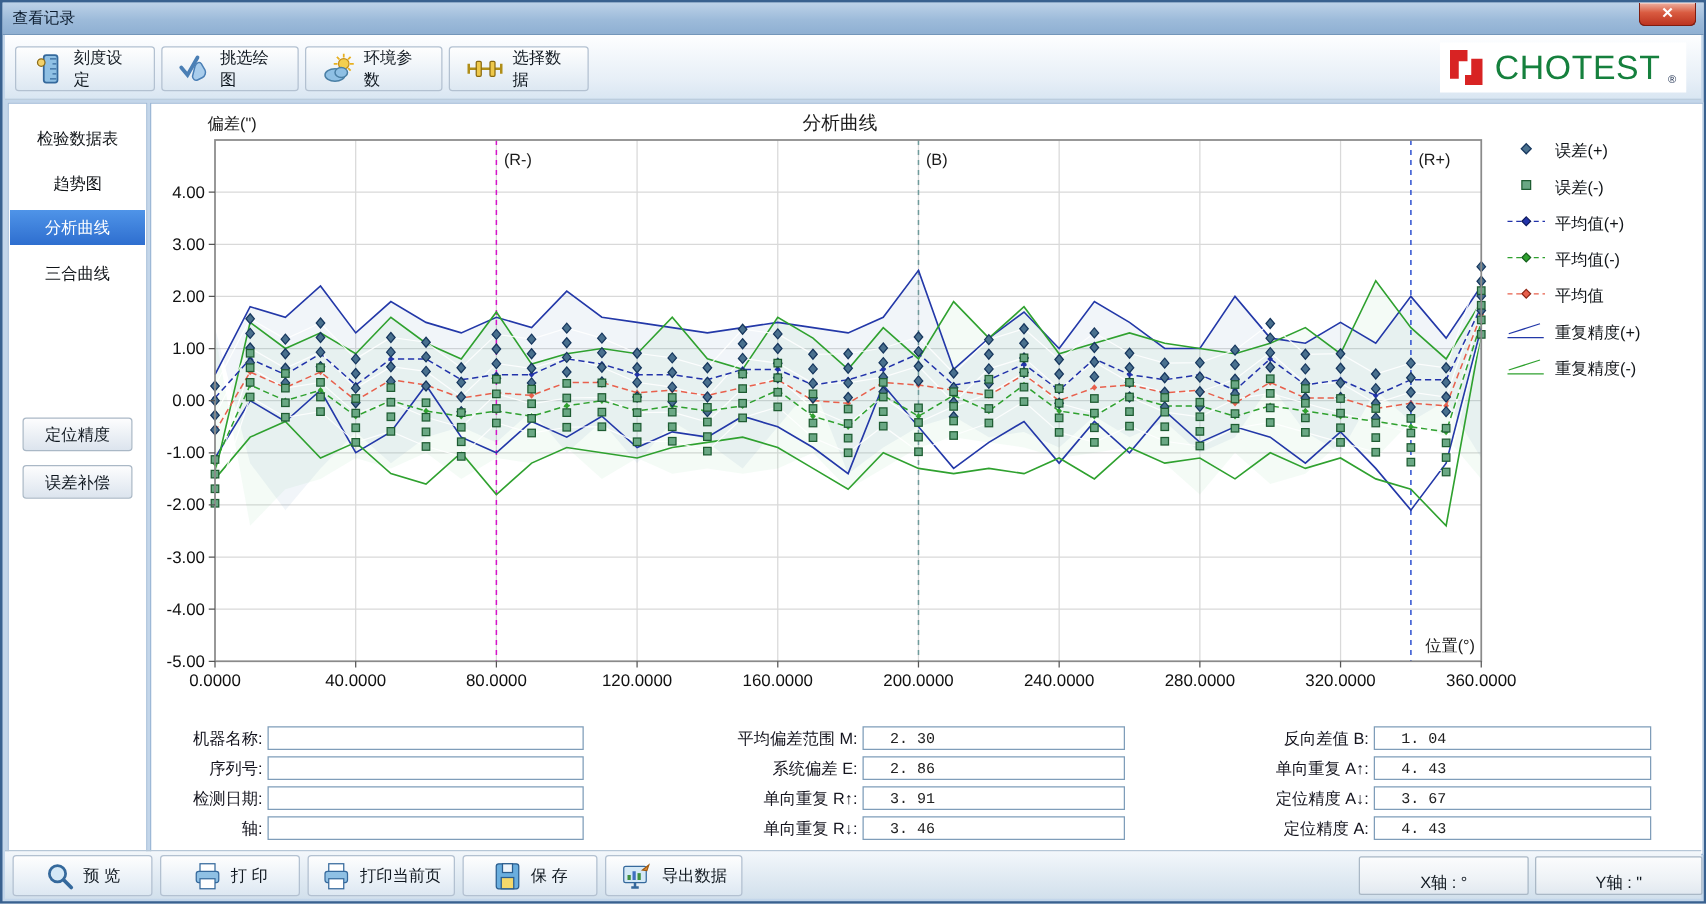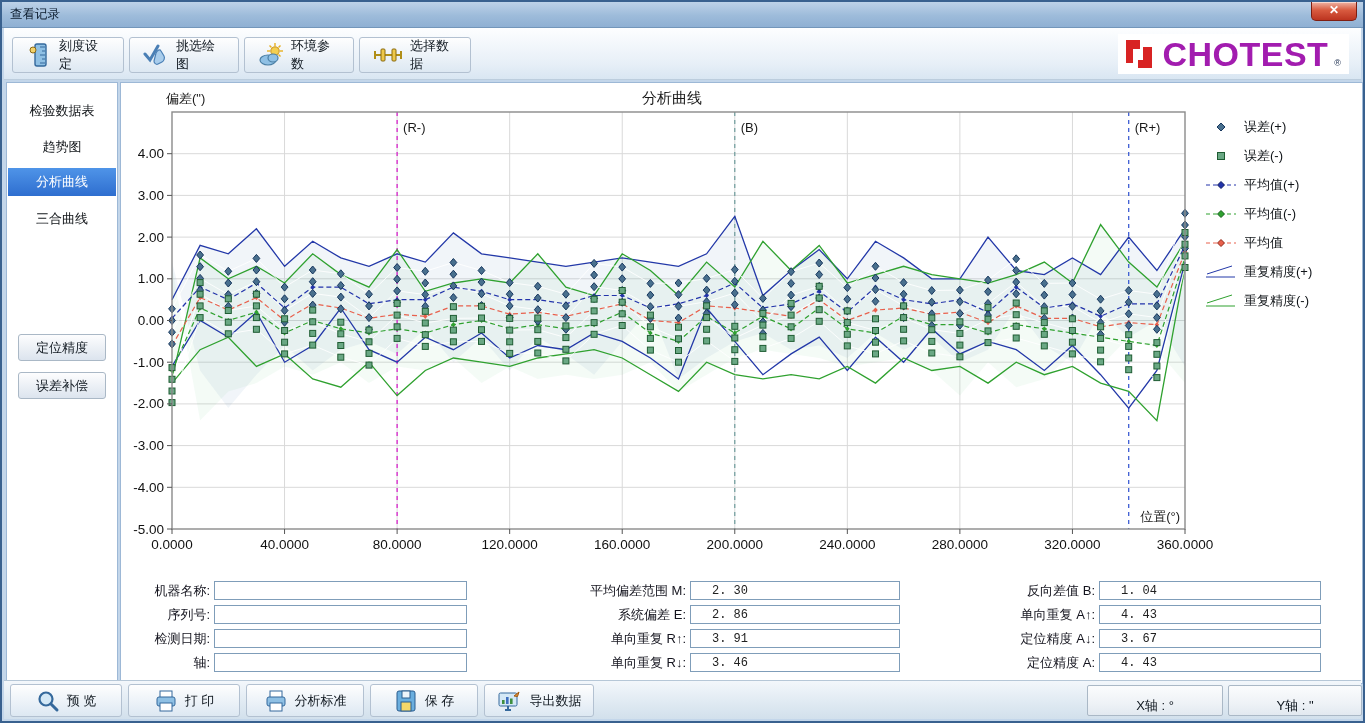--- a/index.html
+++ b/index.html
@@ -17,37 +17,37 @@
 
   
   .toolbar { position:absolute; left:2px; top:26px; right:2px; height:52px;
     background:linear-gradient(180deg,#fdfeff,#e7eff7 70%,#d9e6f2); border-bottom:1px solid #bccddd; }
   .tb-btn { position:absolute; top:9px; height:36px; display:inline-flex; align-items:center; gap:7px;
     padding:16px 13px; border:1px solid #b3c1d1; border-radius:3px; font-size:13px; color:#101820;
     background:linear-gradient(180deg,#fefefe,#ecf2f8 55%,#dde8f2); cursor:pointer; }
   .tb-btn svg { flex:0 0 auto; }
   .brand { position:absolute; right:12px; top:6px; height:40px; display:flex; align-items:center; gap:6px;
     background:#fff; padding:2px 8px 2px 4px; }
-  .brand-name { font-size:34px; font-weight:700; color:#a21caf; letter-spacing:.5px; }
+  .brand-name { font-size:27px; font-weight:400; color:#15803d; letter-spacing:.5px; }
   .brand-reg { font-size:9px; color:#16284a; align-self:flex-end; margin-bottom:4px; }
 
   
   .sidebar { position:absolute; left:4px; top:80px; width:112px; height:602px; background:#fff; border:1px solid #9db8d6; }
   .side-item { position:absolute; left:1px; right:1px; text-align:center; font-size:13px; color:#101418;
     padding:5px 0; cursor:pointer; }
   .side-item.active { background:linear-gradient(180deg,#4f94e8,#2e6ecf); color:#fff; }
   .side-btn { position:absolute; left:11px; width:88px; height:27px; border:1px solid #aab8c6; border-radius:3px;
     background:linear-gradient(180deg,#fdfdfe,#e9eef4 60%,#dce4ee); font-size:13px; color:#101820; cursor:pointer;
     display:flex; align-items:center; justify-content:center; }
   .main { position:absolute; left:118px; top:80px; width:1243px; height:602px; background:#fff; border:1px solid #9db8d6; }
 
   
   .chart-svg { position:absolute; left:128px; top:86px; }
   .legend { position:absolute; left:1202px; top:110px; width:150px; }
-  .legend-row { display:flex; align-items:center; gap:6px; height:29px; font-size:13px; color:#101418; }
+  .legend-row { display:flex; gap:6px; height:29px; font-size:13px; color:#101418; }
 
   
   .fcol { position:absolute; display:flex; flex-direction:column; gap:5px; }
   .frow { display:flex; align-items:center; gap:4px; height:19px; }
   .flabel { font-size:13px; color:#14141e; text-align:right; white-space:nowrap; }
   .finput { height:19px; border:1px solid #7f9db9; background:#fff; font-family:"Liberation Mono", monospace;
     font-size:12px; color:#202020; padding:0 21px; }
   #fcol-left   { left:128px; top:579px; } #fcol-left .flabel{ width:80px; }  #fcol-left .finput{ width:253px; }
   #fcol-mid    { left:558px; top:579px; } #fcol-mid .flabel{ width:126px; }  #fcol-mid .finput{ width:210px; }
   #fcol-right  { left:983px; top:579px; } #fcol-right .flabel{ width:110px; } #fcol-right .finput{ width:222px; }
@@ -767,21 +767,21 @@
         <rect x="6" y="14" width="12" height="8" fill="#fff" stroke="#35699c"></rect>
         </svg>
       <span>打 印</span>
     </div>
     <div class="bb-btn" style="left:242px;width:118px">
       <svg width="24" height="24" viewBox="0 0 24 24">
         <rect x="6" y="2" width="12" height="7" fill="#fff" stroke="#35699c"></rect>
         <rect x="3" y="8" width="18" height="9" rx="2" fill="#8fc0e4" stroke="#35699c"></rect>
         <rect x="6" y="14" width="12" height="8" fill="#fff" stroke="#35699c"></rect>
         </svg>
-      <span>分析标准</span>
+      <span>打印当前页</span>
     </div>
     <div class="bb-btn" style="left:366px;width:108px">
       <svg width="24" height="24" viewBox="0 0 24 24">
         <rect x="3" y="2" width="18" height="20" rx="2" fill="#6aaede" stroke="#2a5d8e"></rect>
         <rect x="8" y="2" width="8" height="7" fill="#eef4fa" stroke="#2a5d8e"></rect>
         <rect x="7" y="13" width="10" height="9" fill="#f5d86a" stroke="#2a5d8e"></rect>
         </svg>
       <span>保 存</span>
     </div>
     <div class="bb-btn" style="left:480px;width:110px">

